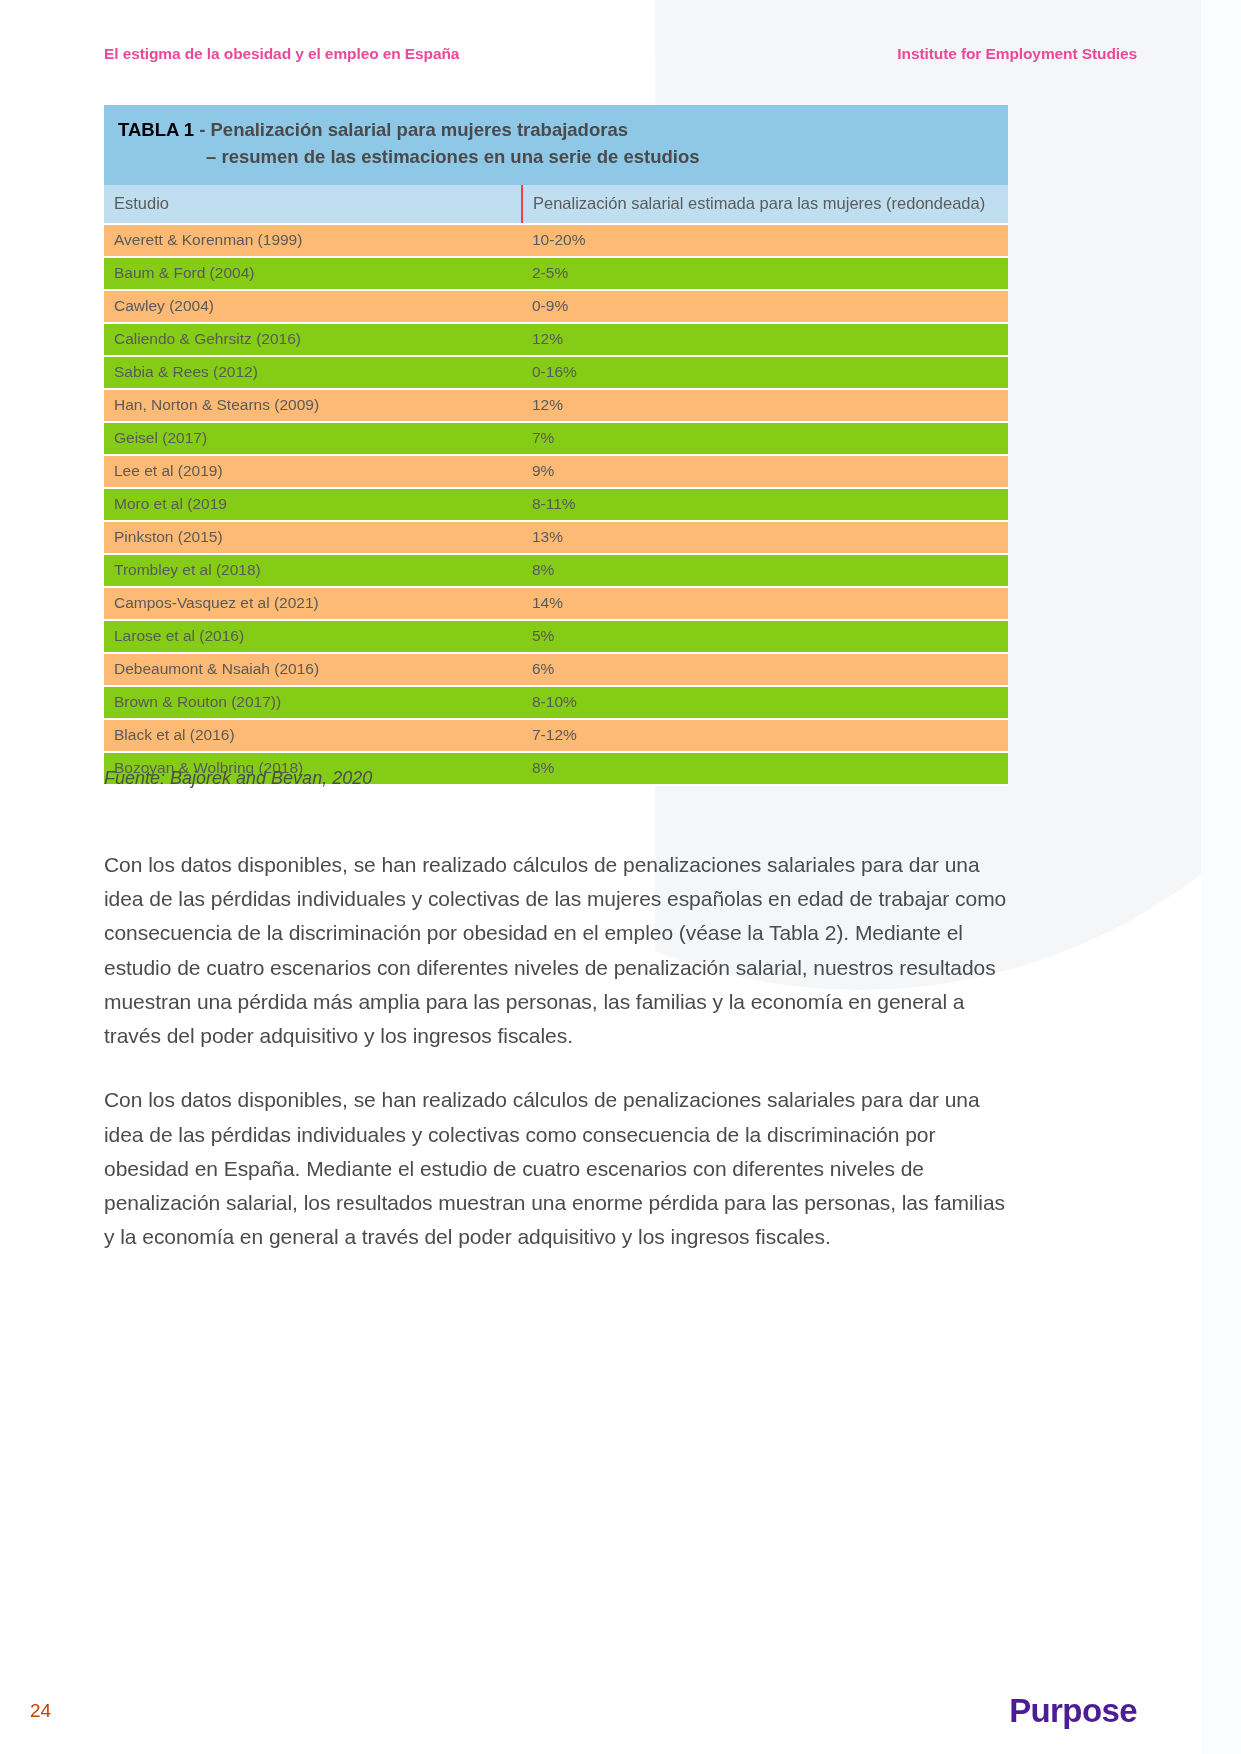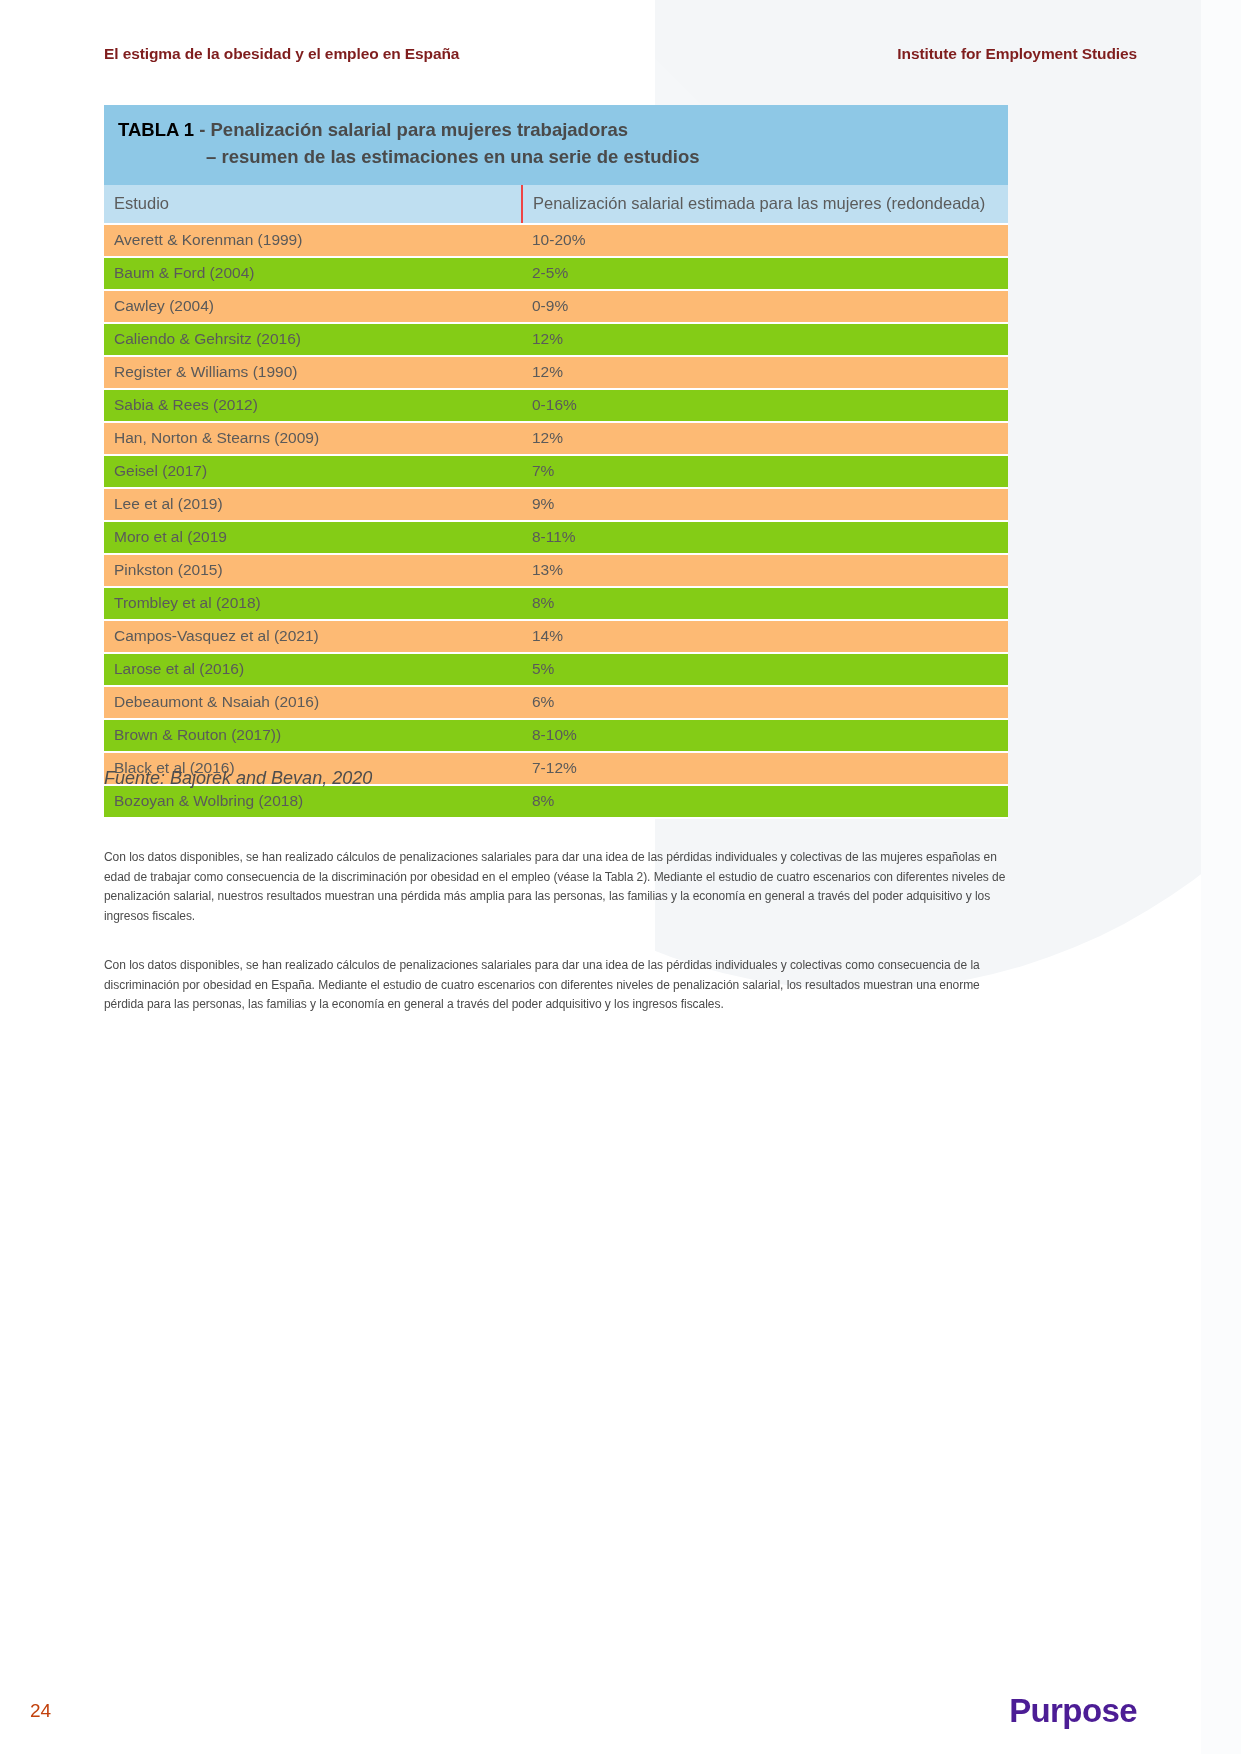--- a/index.html
+++ b/index.html
@@ -87,21 +87,21 @@
   .runhead {
     position: absolute;
     top: 45px;
     left: 104px;
     right: 104px;
     display: flex;
     justify-content: space-between;
     align-items: baseline;
   }
   .runhead-left, .runhead-right {
-    color: #7f1d1d;
+    color: #ec4899;
     font-size: 15.5px;
     font-weight: bold;
     letter-spacing: -0.1px;
   }
 
   .table-wrap {
     position: absolute;
     top: 105px;
     left: 104px;
     width: 904px;
@@ -158,21 +158,21 @@
   }
 
   .body-copy {
     position: absolute;
     left: 104px;
     top: 848px;
     width: 912px;
   }
   .body-copy p {
     margin: 0 0 30px 0;
-    font-size: 12px;
+    font-size: 21px;
     line-height: 1.63;
     color: #4b4b4b;
     letter-spacing: -0.05px;
   }
 
   .page-number {
     position: absolute;
     left: 30px;
     bottom: 32px;
     font-size: 19px;
@@ -232,24 +232,20 @@
             <td class="c2">2-5%</td>
           </tr>
           <tr class="odd">
             <td class="c1">Cawley (2004)</td>
             <td class="c2">0-9%</td>
           </tr>
           <tr class="even">
             <td class="c1">Caliendo &amp; Gehrsitz (2016)</td>
             <td class="c2">12%</td>
           </tr>
-          <tr class="odd">
-            <td class="c1">Register &amp; Williams (1990)</td>
-            <td class="c2">12%</td>
-          </tr>
           <tr class="even">
             <td class="c1">Sabia &amp; Rees (2012)</td>
             <td class="c2">0-16%</td>
           </tr>
           <tr class="odd">
             <td class="c1">Han, Norton &amp; Stearns (2009)</td>
             <td class="c2">12%</td>
           </tr>
           <tr class="even">
             <td class="c1">Geisel (2017)</td>

